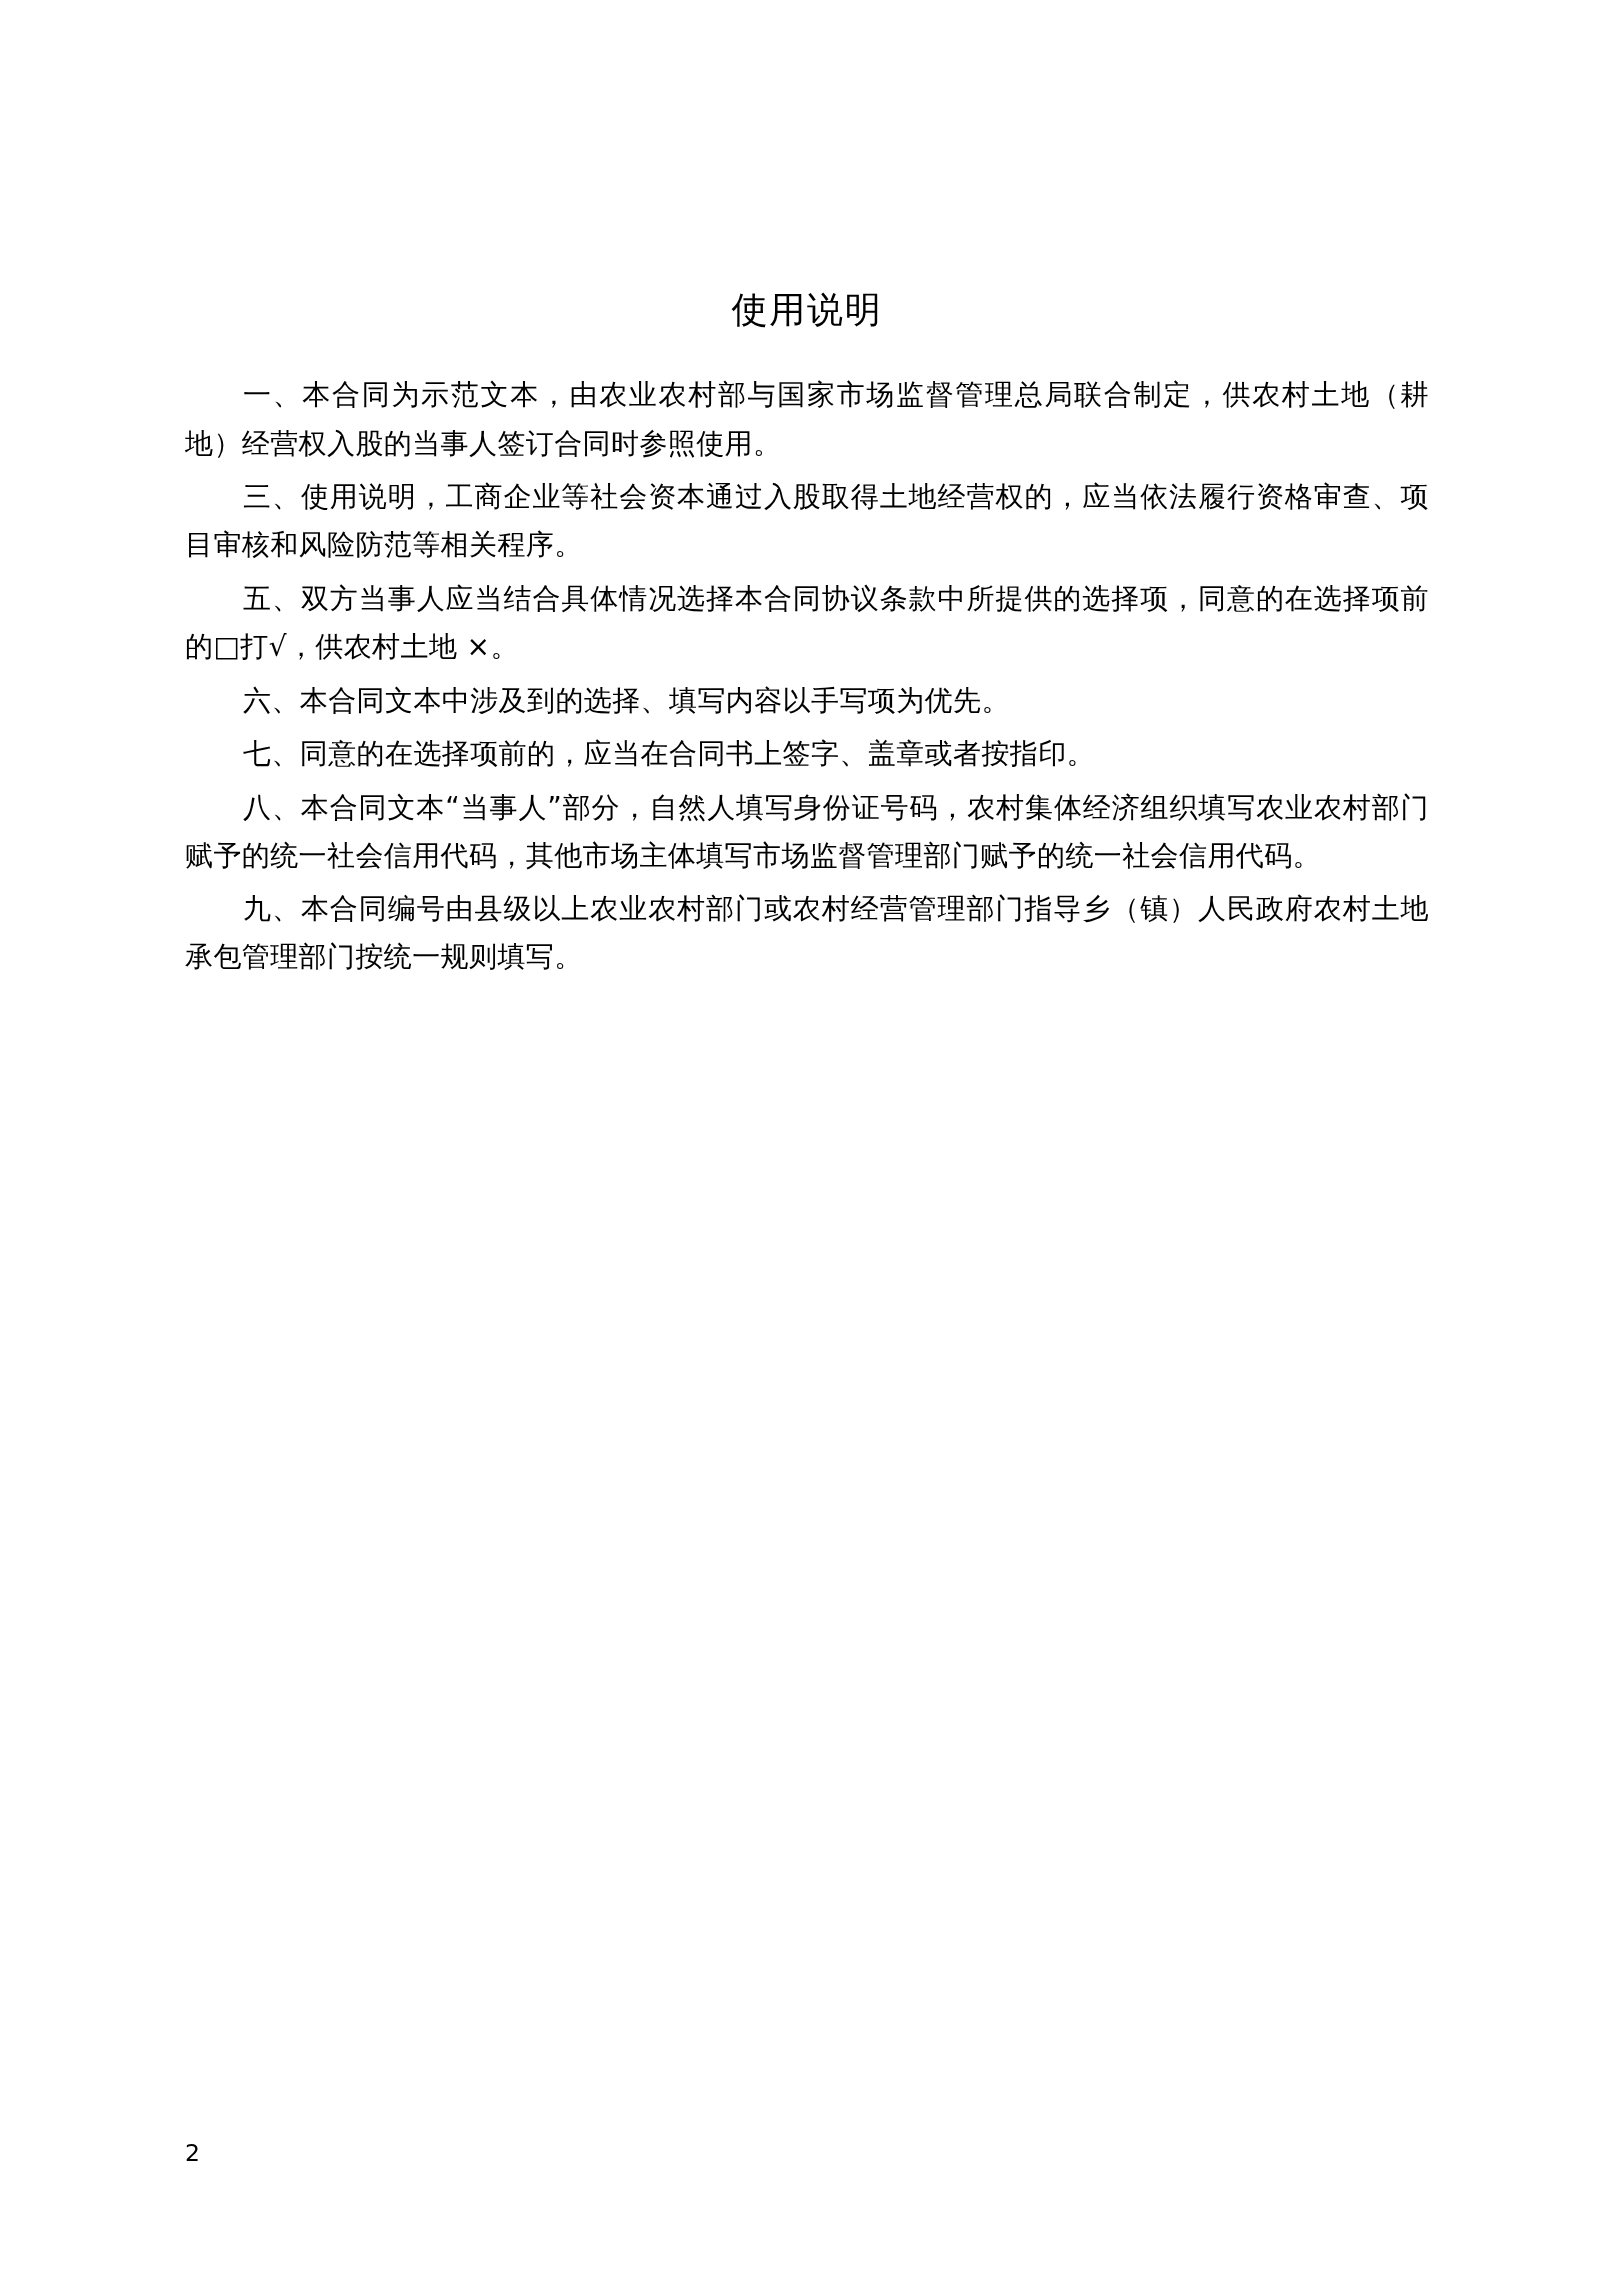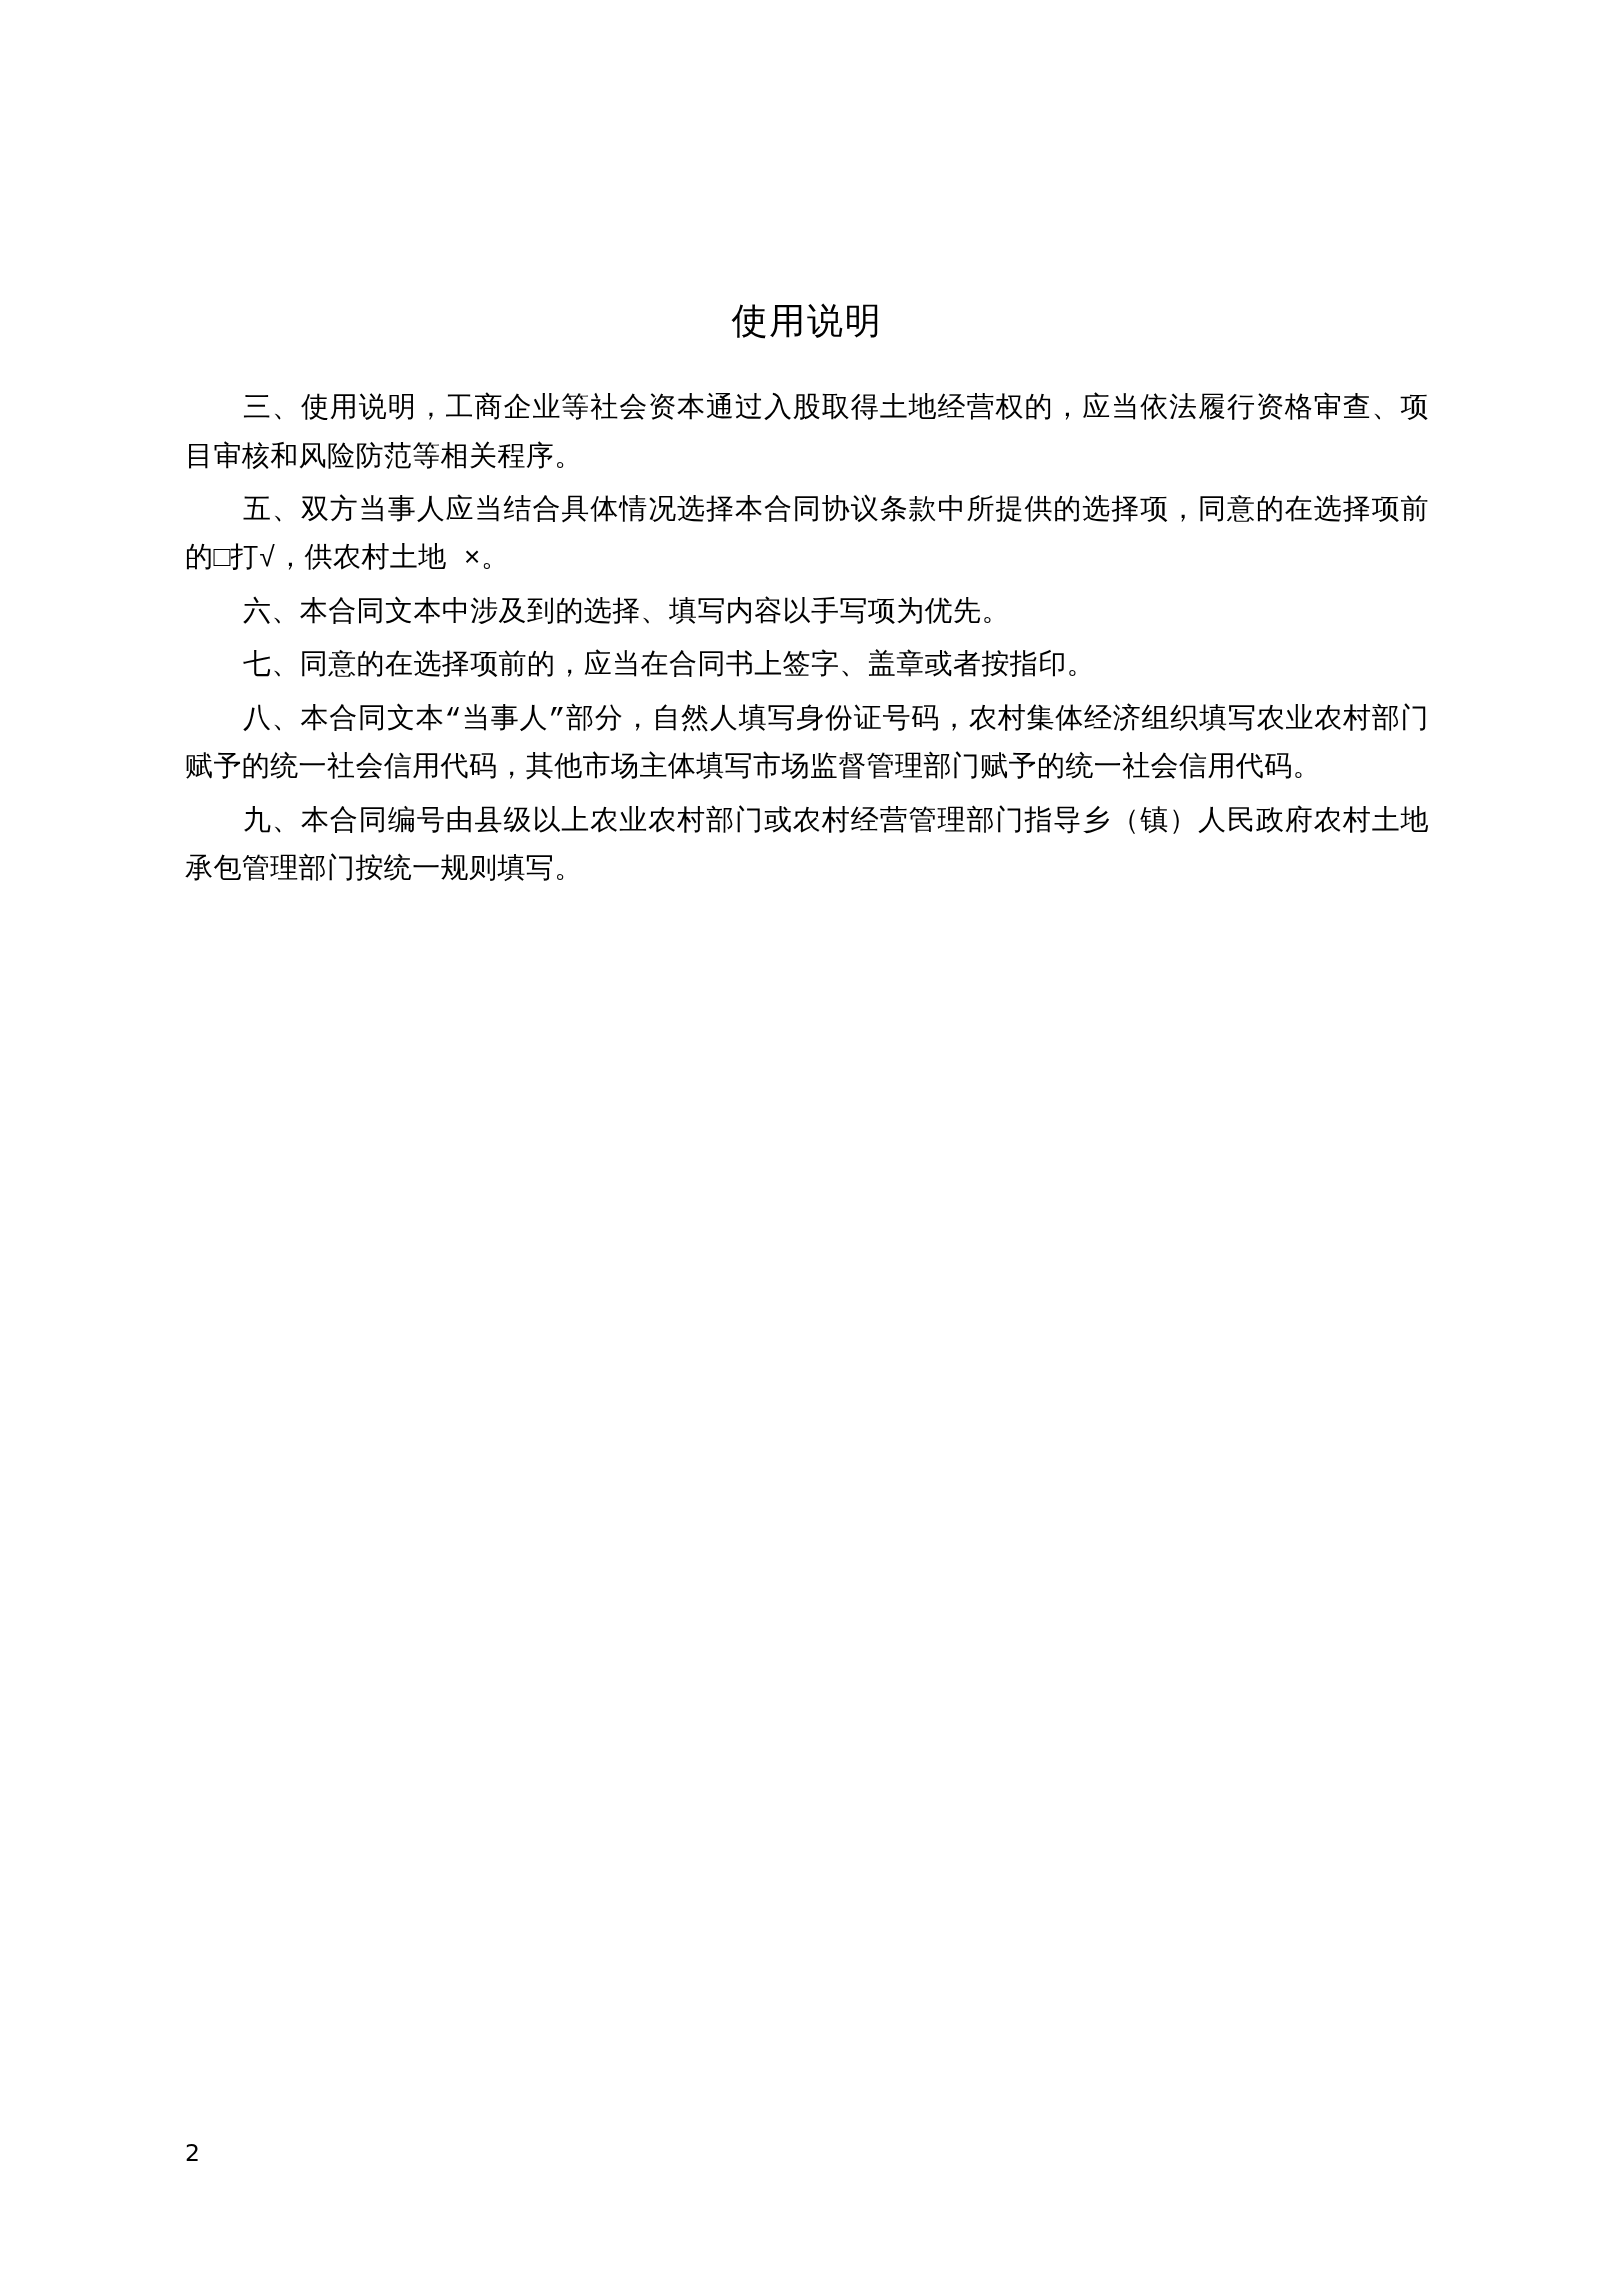--- a/index.html
+++ b/index.html
@@ -15,23 +15,22 @@
     position: relative;
     width: 1615px;
     height: 2285px;
     background: #ffffff;
     box-sizing: border-box;
     overflow: hidden;
   }
   .content {
     position: absolute;
     left: 185px;
-    top: 299px;
+    top: 285px;
     width: 1244px;
-    font-family: Liberation Mono, monospace;
   }
   .doc-title {
     text-align: center;
     font-size: 36px;
     line-height: 1.4;
     letter-spacing: 1.8px;
     margin: 0 0 36px 0;
     font-weight: normal;
   }
   .para {
@@ -53,20 +52,21 @@
 </style>
 </head>
 <body>
 
 <div class="page">
 
   <div class="content">
 
     <h1 class="doc-title">使用说明</h1>
 
+    <p class="para">一、本合同为示范文本，由农业农村部与国家市场监督管理总局联合制定，供农村土地（耕地）经营权入股的当事人签订合同时参照使用。</p>
     <p class="para">三、使用说明，工商企业等社会资本通过入股取得土地经营权的，应当依法履行资格审查、项目审核和风险防范等相关程序。</p>
     <p class="para">五、双方当事人应当结合具体情况选择本合同协议条款中所提供的选择项，同意的在选择项前的□打√，供农村土地 ×。</p>
     <p class="para">六、本合同文本中涉及到的选择、填写内容以手写项为优先。</p>
     <p class="para">七、同意的在选择项前的，应当在合同书上签字、盖章或者按指印。</p>
     <p class="para">八、本合同文本“当事人”部分，自然人填写身份证号码，农村集体经济组织填写农业农村部门赋予的统一社会信用代码，其他市场主体填写市场监督管理部门赋予的统一社会信用代码。</p>
     <p class="para">九、本合同编号由县级以上农业农村部门或农村经营管理部门指导乡（镇）人民政府农村土地承包管理部门按统一规则填写。</p>
 
   </div>
 
   <div class="page-number">2</div>

